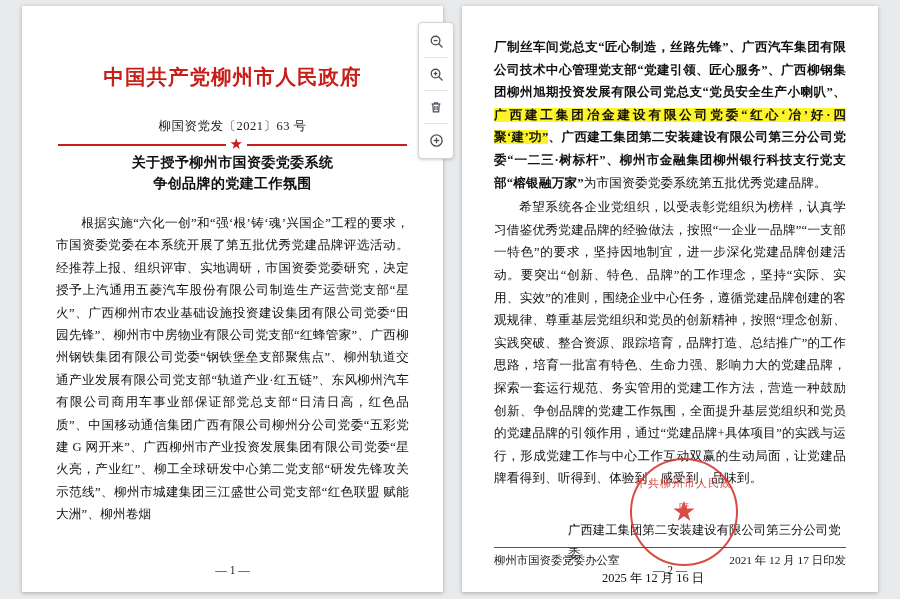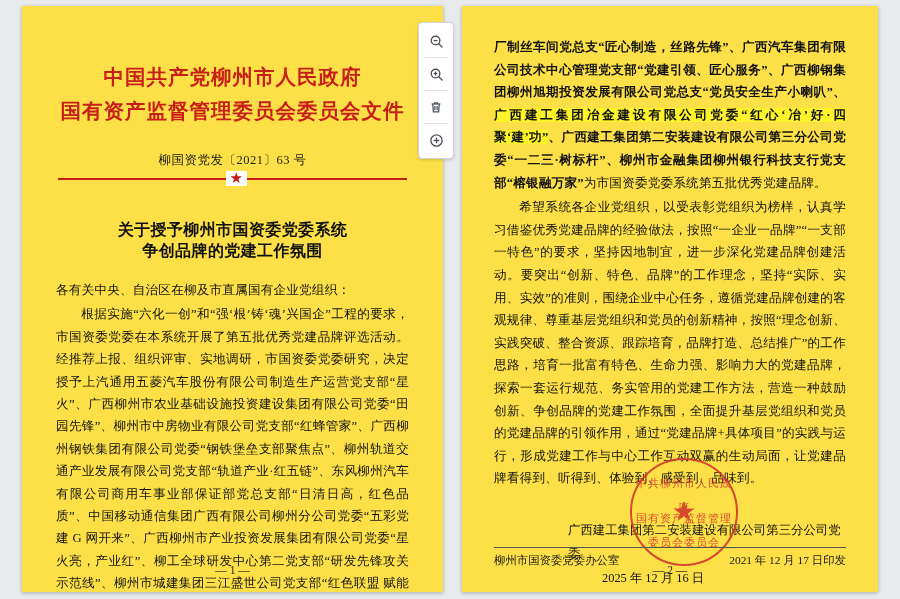--- a/index.html
+++ b/index.html
@@ -14,21 +14,21 @@
   #stage {
     position: relative;
     width: 900px;
     height: 599px;
     background: #e9eaec;
   }
 
   
   .page {
     position: absolute;
-    background: #fde047;
+    background: #ffffff;
     box-shadow: 0 1px 4px rgba(0,0,0,0.28);
     overflow: hidden;
   }
   #page-left {
     left: 22px;
     top: 6px;
     width: 421px;
     height: 586px;
   }
   #page-right {
@@ -77,23 +77,23 @@
     color: #c81e18;
     font-size: 15px;
     line-height: 15px;
     background: #fff;
     padding: 0 4px;
   }
 
   .decision-title {
     text-align: center;
     font-weight: bold;
-    font-size: 16px;
+    font-size: 14px;
     line-height: 21px;
-    margin-top: 39px;
+    margin-top: 6px;
     color: #111;
     letter-spacing: 0.4px;
   }
   .decision-title span { display: block; }
 
   .body-text {
     font-size: 12.6px;
     line-height: 22.4px;
     color: #111;
     text-align: justify;
@@ -217,36 +217,34 @@
 </style>
 </head>
 <body>
 
 <div id="stage">
 
   <div class="page" id="page-left">
     <div class="page-inner">
       <div class="doc-title">
         <span>中国共产党柳州市人民政府</span>
-        <span class="line2">国有资产监督管理委员会委员会文件</span>
       </div>
 
       <div class="doc-number">柳国资党发〔2021〕63 号</div>
 
       <div class="red-rule">
         <span class="red-star">★</span>
       </div>
 
       <div class="decision-title">
         <span>关于授予柳州市国资委党委系统</span>
         <span>争创品牌的党建工作氛围</span>
       </div>
 
       <div class="body-text">
-        <p>各有关中央、自治区在柳及市直属国有企业党组织：</p>
         <p class="indent2">根据实施“六化一创”和“强‘根’铸‘魂’兴国企”工程的要求，市国资委党委在本系统开展了第五批优秀党建品牌评选活动。经推荐上报、组织评审、实地调研，市国资委党委研究，决定授予上汽通用五菱汽车股份有限公司制造生产运营党支部“星火”、广西柳州市农业基础设施投资建设集团有限公司党委“田园先锋”、柳州市中房物业有限公司党支部“红蜂管家”、广西柳州钢铁集团有限公司党委“钢铁堡垒支部聚焦点”、柳州轨道交通产业发展有限公司党支部“轨道产业·红五链”、东风柳州汽车有限公司商用车事业部保证部党总支部“日清日高，红色品质”、中国移动通信集团广西有限公司柳州分公司党委“五彩党建 G 网开来”、广西柳州市产业投资发展集团有限公司党委“星火亮，产业红”、柳工全球研发中心第二党支部“研发先锋攻关示范线”、柳州市城建集团三江盛世公司党支部“红色联盟  赋能大洲”、柳州卷烟</p>
       </div>
     </div>
     <div class="page-num">— 1 —</div>
   </div>
 
   <div id="toolbar">
     <div class="tb-btn">
       <svg width="15" height="15" viewBox="0 0 16 16" fill="none" stroke="#4a4f57" stroke-width="1.4">
         <circle cx="7" cy="7" r="4.6"></circle>
@@ -286,21 +284,20 @@
   <div class="page" id="page-right">
     <div class="page-inner">
       <div class="rp-text">
         <p><span class="bold">厂制丝车间党总支“匠心制造，丝路先锋”、广西汽车集团有限公司技术中心管理党支部“党建引领、匠心服务”、广西柳钢集团柳州旭期投资发展有限公司党总支“党员安全生产小喇叭”、</span><span class="hl bold">广西建工集团冶金建设有限公司党委“红心‘冶’好·四聚‘建’功”</span><span class="bold">、广西建工集团第二安装建设有限公司第三分公司党委“一二三·树标杆”、柳州市金融集团柳州银行科技支行党支部“榕银融万家”</span><span>为市国资委党委系统第五批优秀党建品牌。</span></p>
         <p class="indent2">希望系统各企业党组织，以受表彰党组织为榜样，认真学习借鉴优秀党建品牌的经验做法，按照“一企业一品牌”“一支部一特色”的要求，坚持因地制宜，进一步深化党建品牌创建活动。要突出“创新、特色、品牌”的工作理念，坚持“实际、实用、实效”的准则，围绕企业中心任务，遵循党建品牌创建的客观规律、尊重基层党组织和党员的创新精神，按照“理念创新、实践突破、整合资源、跟踪培育，品牌打造、总结推广”的工作思路，培育一批富有特色、生命力强、影响力大的党建品牌，探索一套运行规范、务实管用的党建工作方法，营造一种鼓励创新、争创品牌的党建工作氛围，全面提升基层党组织和党员的党建品牌的引领作用，通过“党建品牌+具体项目”的实践与运行，形成党建工作与中心工作互动双赢的生动局面，让党建品牌看得到、听得到、体验到、感受到、品味到。</p>
       </div>
 
       <div class="signature">
         <div class="seal">
           <div class="seal-top-text">中共柳州市人民政府</div>
-          <div class="seal-bottom-text">国有资产监督管理委员会委员会</div>
         </div>
         <span class="sig-line">广西建工集团第二安装建设有限公司第三分公司党委</span>
         <span class="sig-date">2025 年 12 月 16 日</span>
       </div>
     </div>
 
     <div class="footer-rule"></div>
     <div class="footer-row">
       <span>柳州市国资委党委办公室</span>
       <span>2021 年 12 月 17 日印发</span>

